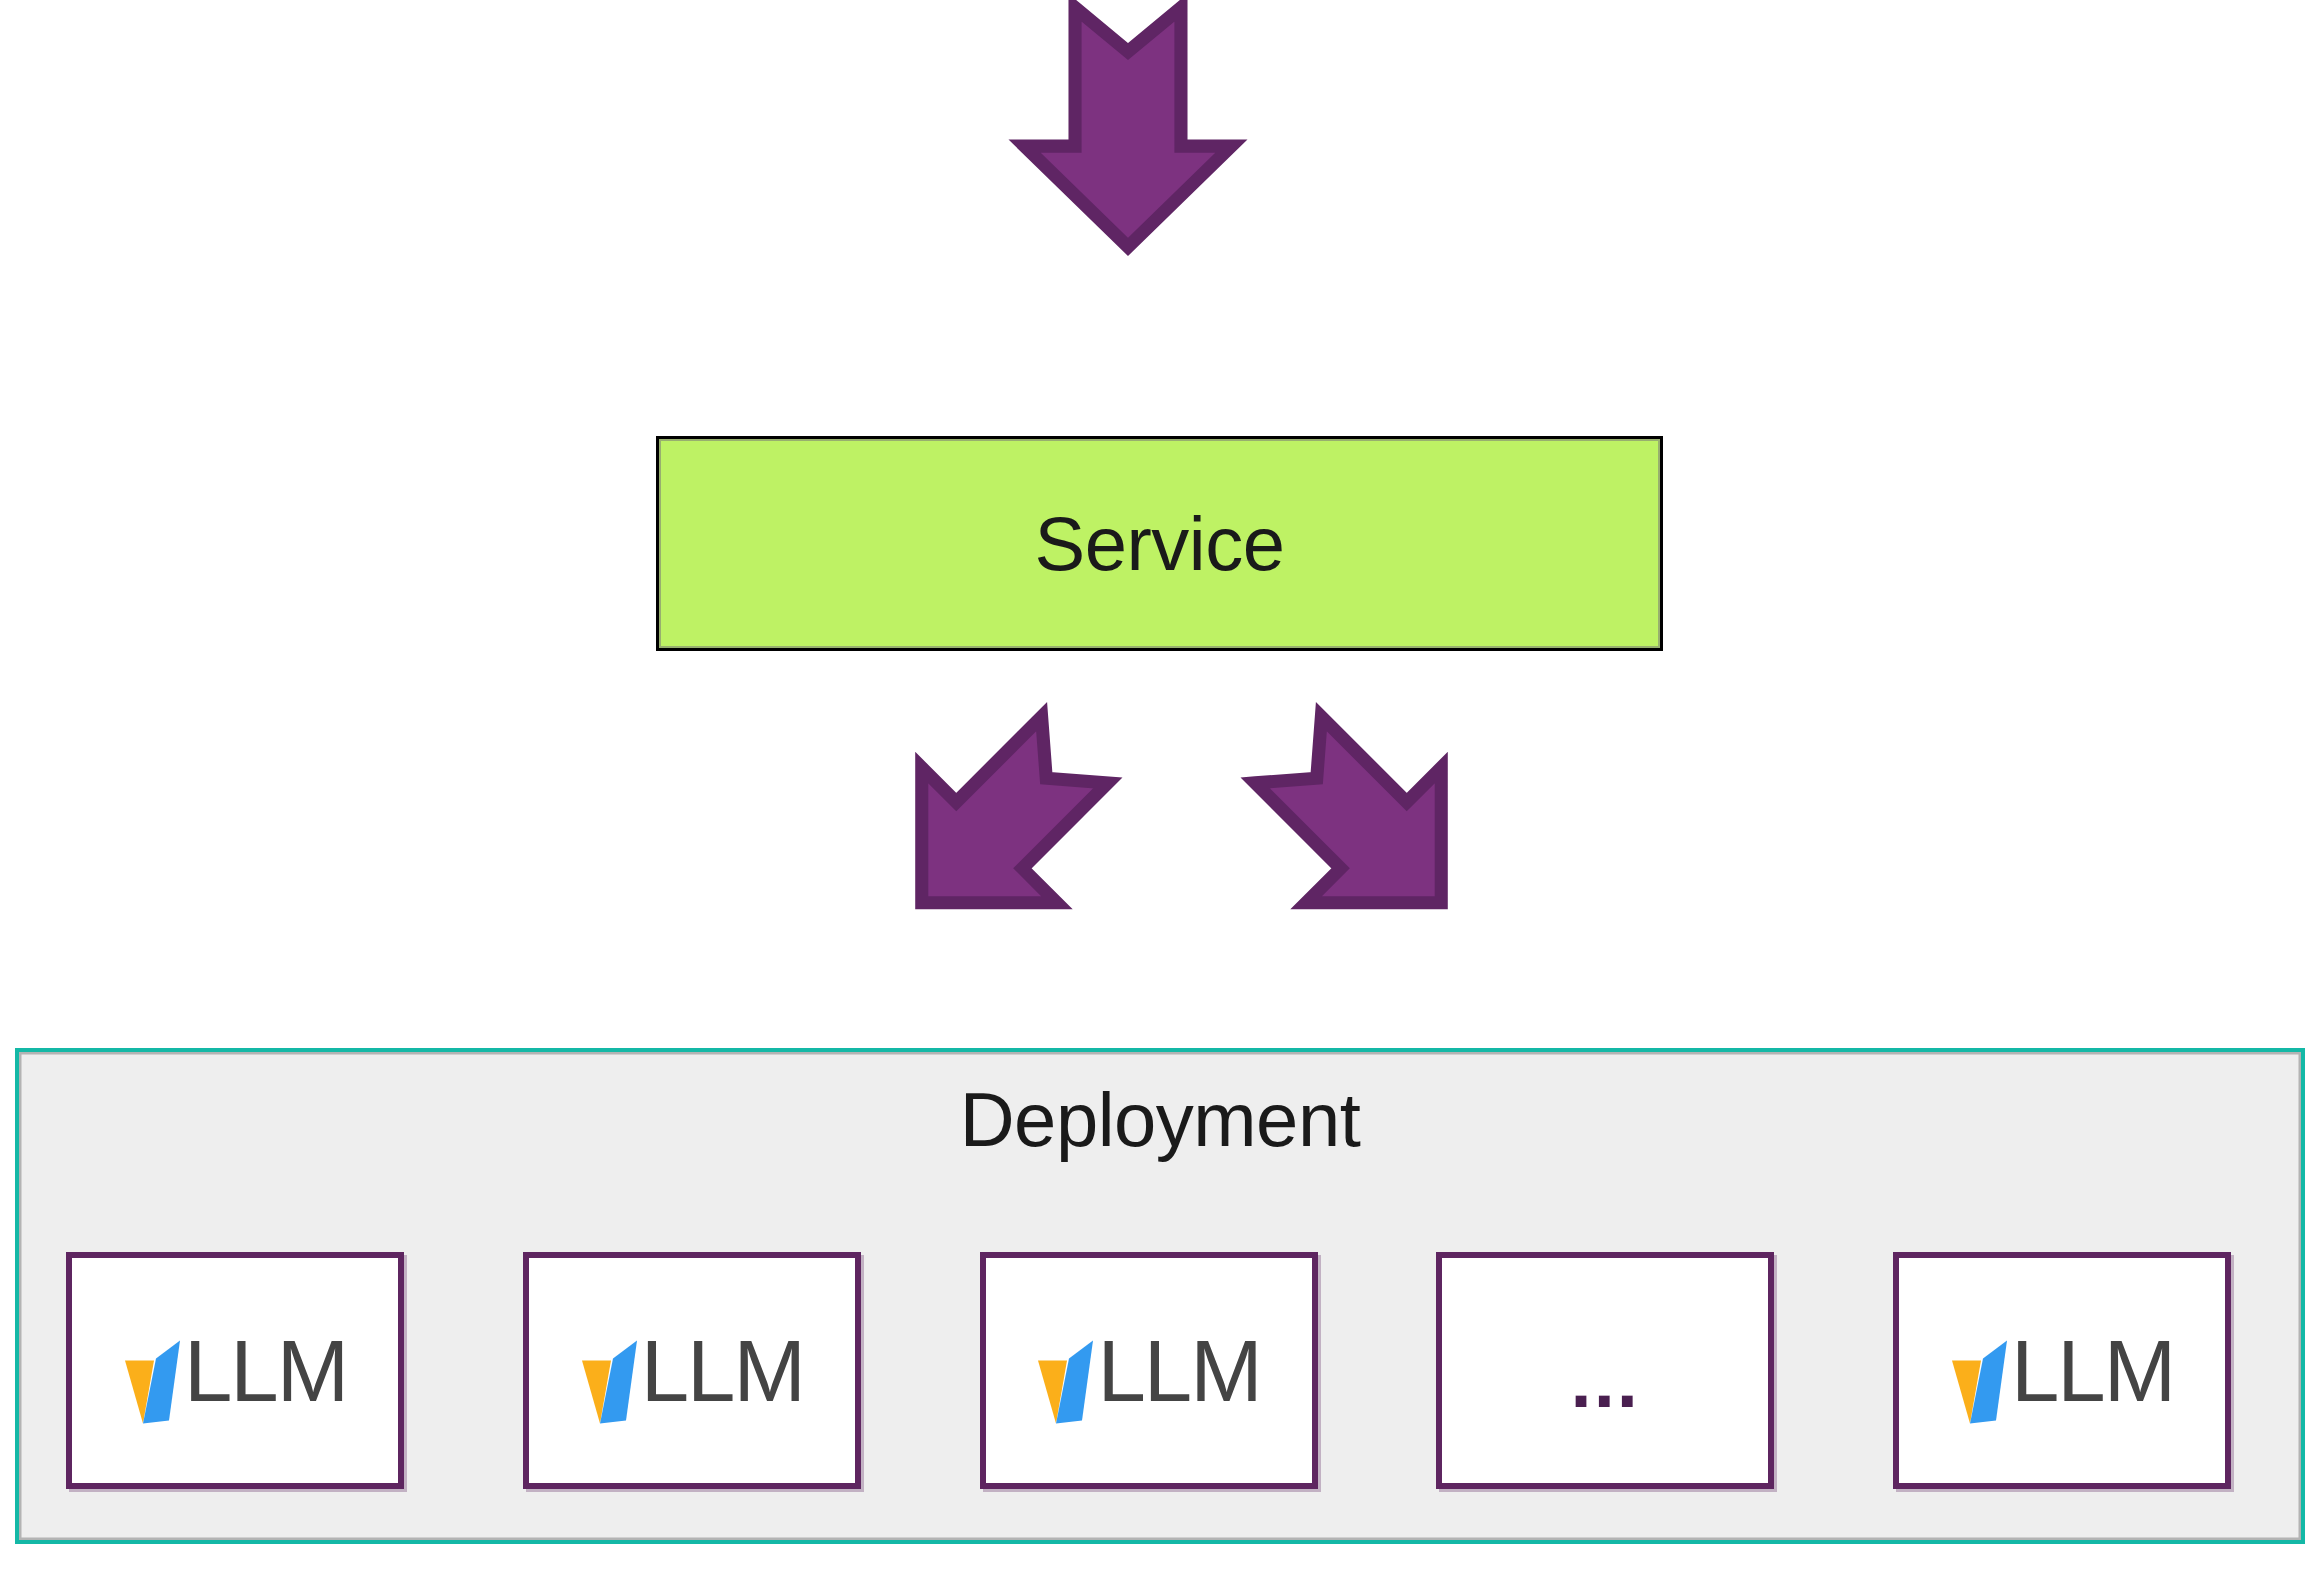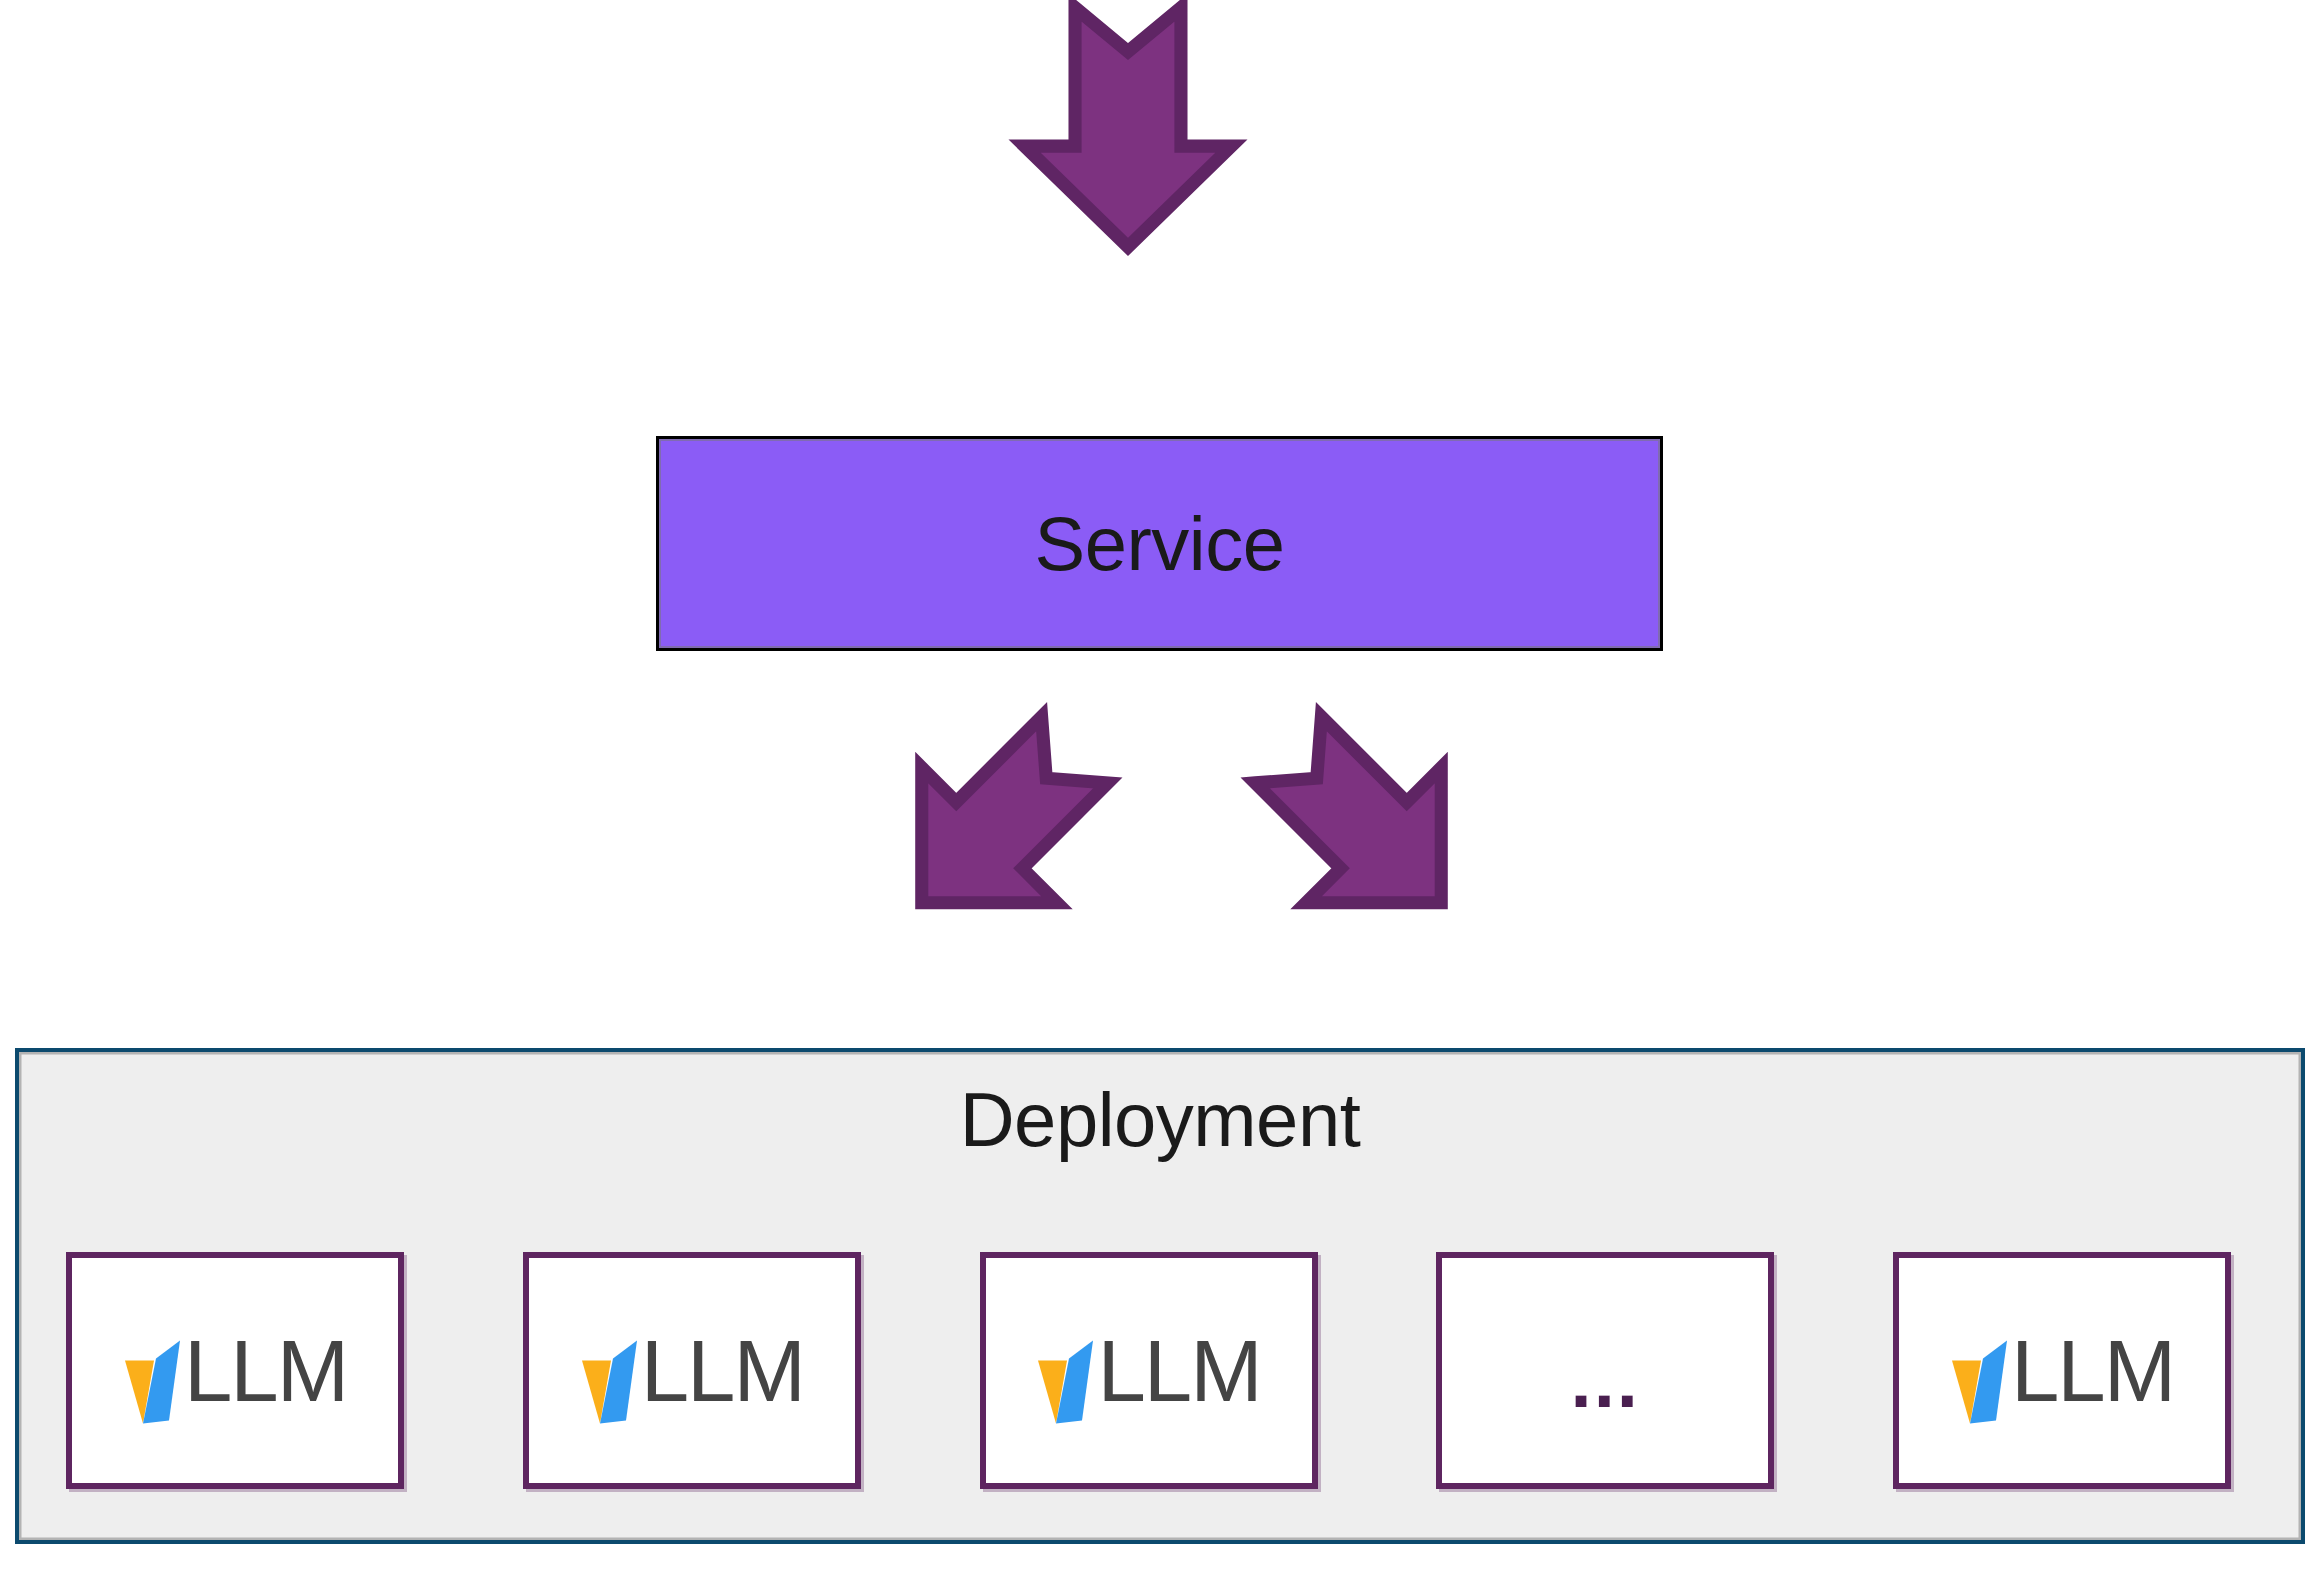--- a/index.html
+++ b/index.html
@@ -50,21 +50,21 @@
     height: 317px;
   }
 
   
   #service-box {
     position: absolute;
     left: 656px;
     top: 436px;
     width: 1007px;
     height: 215px;
-    background: #8b5cf6;
+    background: #bef264;
     border: 3.5px solid #000000;
     box-sizing: border-box;
     box-shadow: inset 0 0 0 2px rgba(120,120,120,0.55);
     display: flex;
     align-items: center;
     justify-content: center;
   }
   #service-label {
     font-size: 76px;
     color: #1a1a1a;
@@ -75,21 +75,21 @@
   }
 
   
   #deployment-box {
     position: absolute;
     left: 15px;
     top: 1048px;
     width: 2290px;
     height: 496px;
     background: #eeeeee;
-    border: 4px solid #0c4a6e;
+    border: 4px solid #14b8a6;
     box-sizing: border-box;
     box-shadow: inset 0 0 0 2.5px rgba(120,120,120,0.5);
   }
   #deployment-label {
     position: absolute;
     left: 0;
     right: 0;
     top: 30px;
     text-align: center;
     font-size: 76px;

